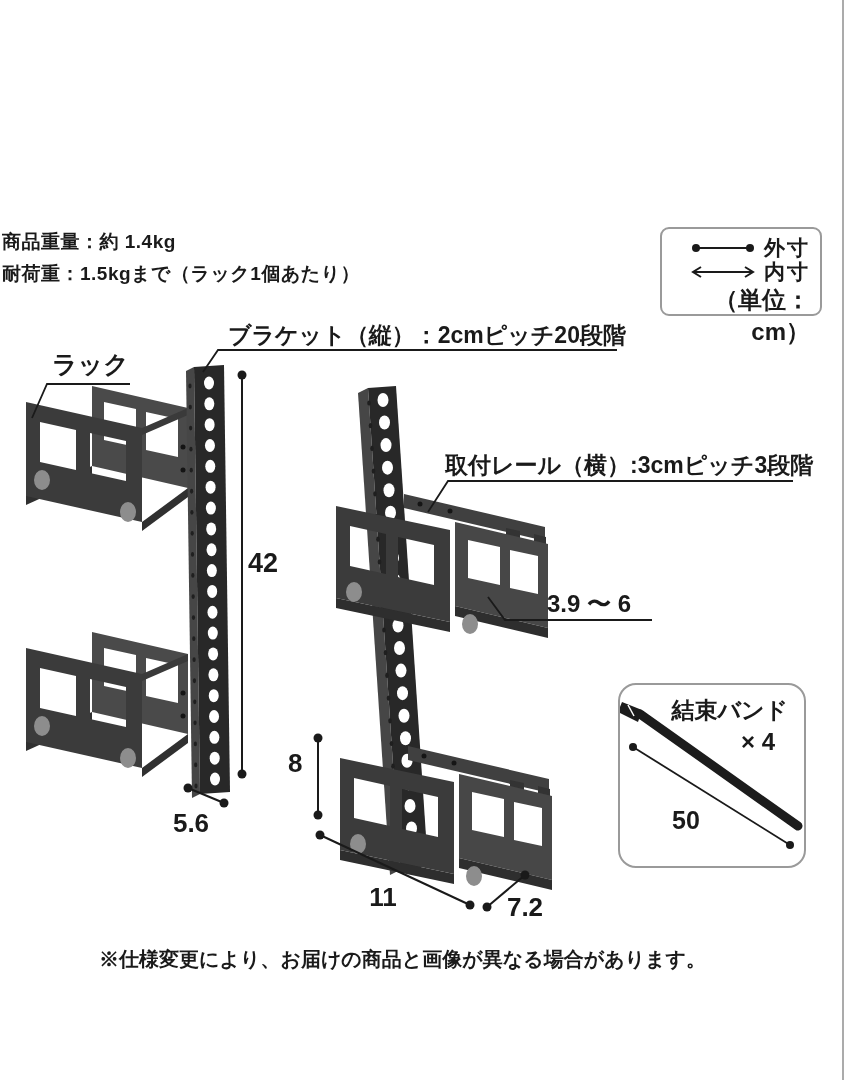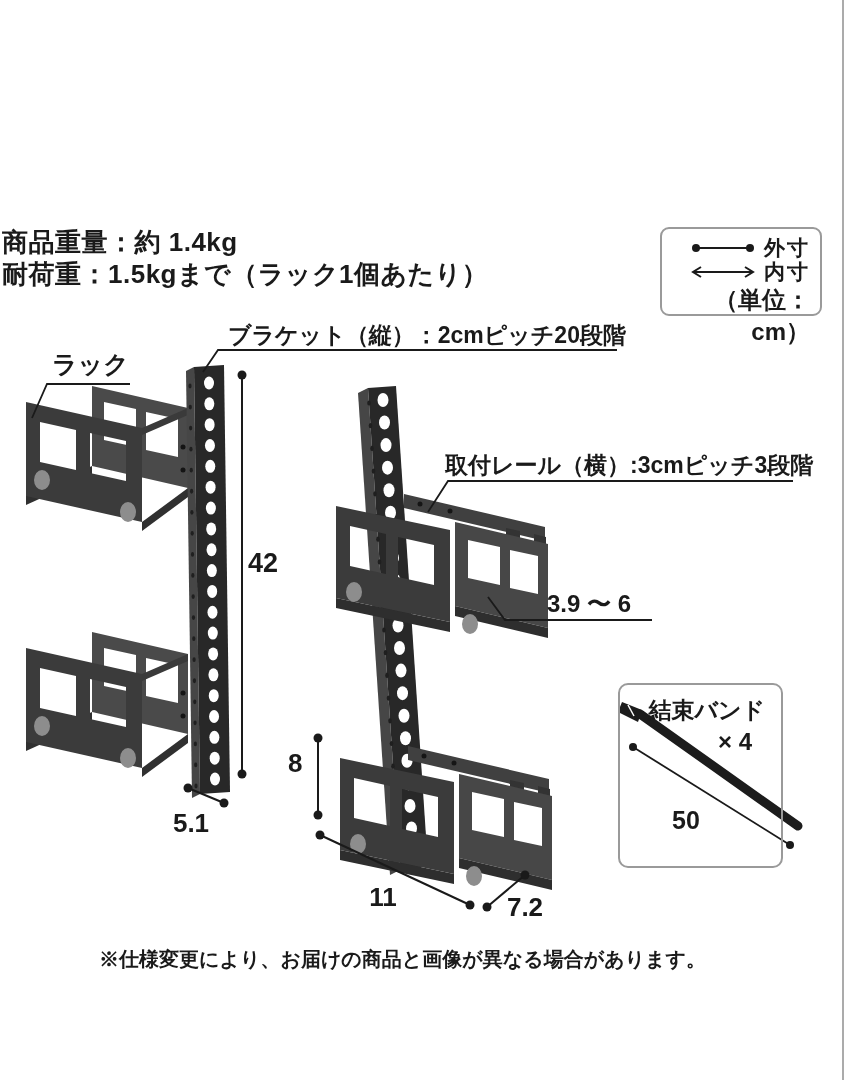--- a/index.html
+++ b/index.html
@@ -1,37 +1,37 @@
 <!DOCTYPE html>
 <html><head>
 <meta charset="utf-8">
 <style>
   html,body{margin:0;padding:0;background:#ffffff;}
   body{width:846px;height:1080px;position:relative;overflow:hidden;
        font-family:"Liberation Sans",sans-serif;color:#1a1a1a;}
   .abs{position:absolute;}
   #diagram-svg{position:absolute;left:0;top:0;width:846px;height:1080px;}
-  .spec-block{left:2px;top:226px;font-size:26px;line-height:32px;font-weight:600;letter-spacing:.5px;}
+  .spec-block{left:2px;top:226px;font-size:19px;line-height:32px;font-weight:600;letter-spacing:.5px;}
   .legend-box{left:660px;top:227px;width:162px;height:89px;border:2px solid #9a9a9a;border-radius:9px;
               box-sizing:border-box;padding:7px 10px 20px 10px;display:flex;flex-direction:column;justify-content:space-between;}
   .legend-row{display:flex;align-items:center;justify-content:flex-end;gap:9px;height:24px;}
   .legend-row span{font-size:21px;font-weight:600;letter-spacing:2px;}
   .legend-unit{text-align:right;font-size:24px;font-weight:600;height:26px;}
   .callout{font-weight:600;white-space:nowrap;}
   .lbl-rack{left:52px;top:348px;font-size:25px;}
   .lbl-bracket{left:228px;top:320px;font-size:23px;}
   .lbl-rail{left:445px;top:450px;font-size:23px;}
   .lbl-range{left:547px;top:588px;font-size:24px;}
   .dim{font-weight:600;white-space:nowrap;}
   .dim-42{left:248px;top:548px;font-size:27px;}
   .dim-42w{left:160px;top:808px;width:62px;text-align:center;font-size:26px;}
   .dim-8{left:288px;top:748px;font-size:26px;}
   .dim-16{left:352px;top:882px;width:62px;text-align:center;font-size:26px;}
   .dim-72{left:494px;top:892px;width:62px;text-align:center;font-size:26px;}
-  .tie-box{left:618px;top:683px;width:165px;height:185px;border:2px solid #9a9a9a;border-radius:10px;box-sizing:border-box;}
+  .tie-box{left:618px;top:683px;width:188px;height:185px;border:2px solid #9a9a9a;border-radius:18px;box-sizing:border-box;}
   .tie-label{right:16px;top:10px;text-align:right;font-size:23px;line-height:31px;font-weight:600;}
   .tie-qty{padding-right:13px;font-size:24px;}
   .dim-50{left:663px;top:806px;width:46px;text-align:center;font-size:25px;font-weight:600;}
   .note{left:99px;top:946px;font-size:20px;font-weight:600;letter-spacing:0;}
   .edge-line{left:842px;top:0;width:2px;height:1080px;background:#ababab;}
 </style>
 </head>
 <body>
 
 <svg id="diagram-svg" viewBox="0 0 846 1080" xmlns="http://www.w3.org/2000/svg">
@@ -241,21 +241,21 @@
   </div>
   <div class="legend-unit">（単位：cm）</div>
 </div>
 
 <div class="abs callout lbl-rack">ラック</div>
 <div class="abs callout lbl-bracket">ブラケット（縦）：2cmピッチ20段階</div>
 <div class="abs callout lbl-rail">取付レール（横）:3cmピッチ3段階</div>
 <div class="abs callout lbl-range">3.9 〜 6</div>
 
 <div class="abs dim dim-42">42</div>
-<div class="abs dim dim-42w">5.1</div>
+<div class="abs dim dim-42w">5.6</div>
 <div class="abs dim dim-8">8</div>
 <div class="abs dim dim-16">11</div>
 <div class="abs dim dim-72">7.2</div>
 
 <div class="abs tie-box">
   <div class="abs tie-label">
     <div>結束バンド</div>
     <div class="tie-qty">× 4</div>
   </div>
 </div>

